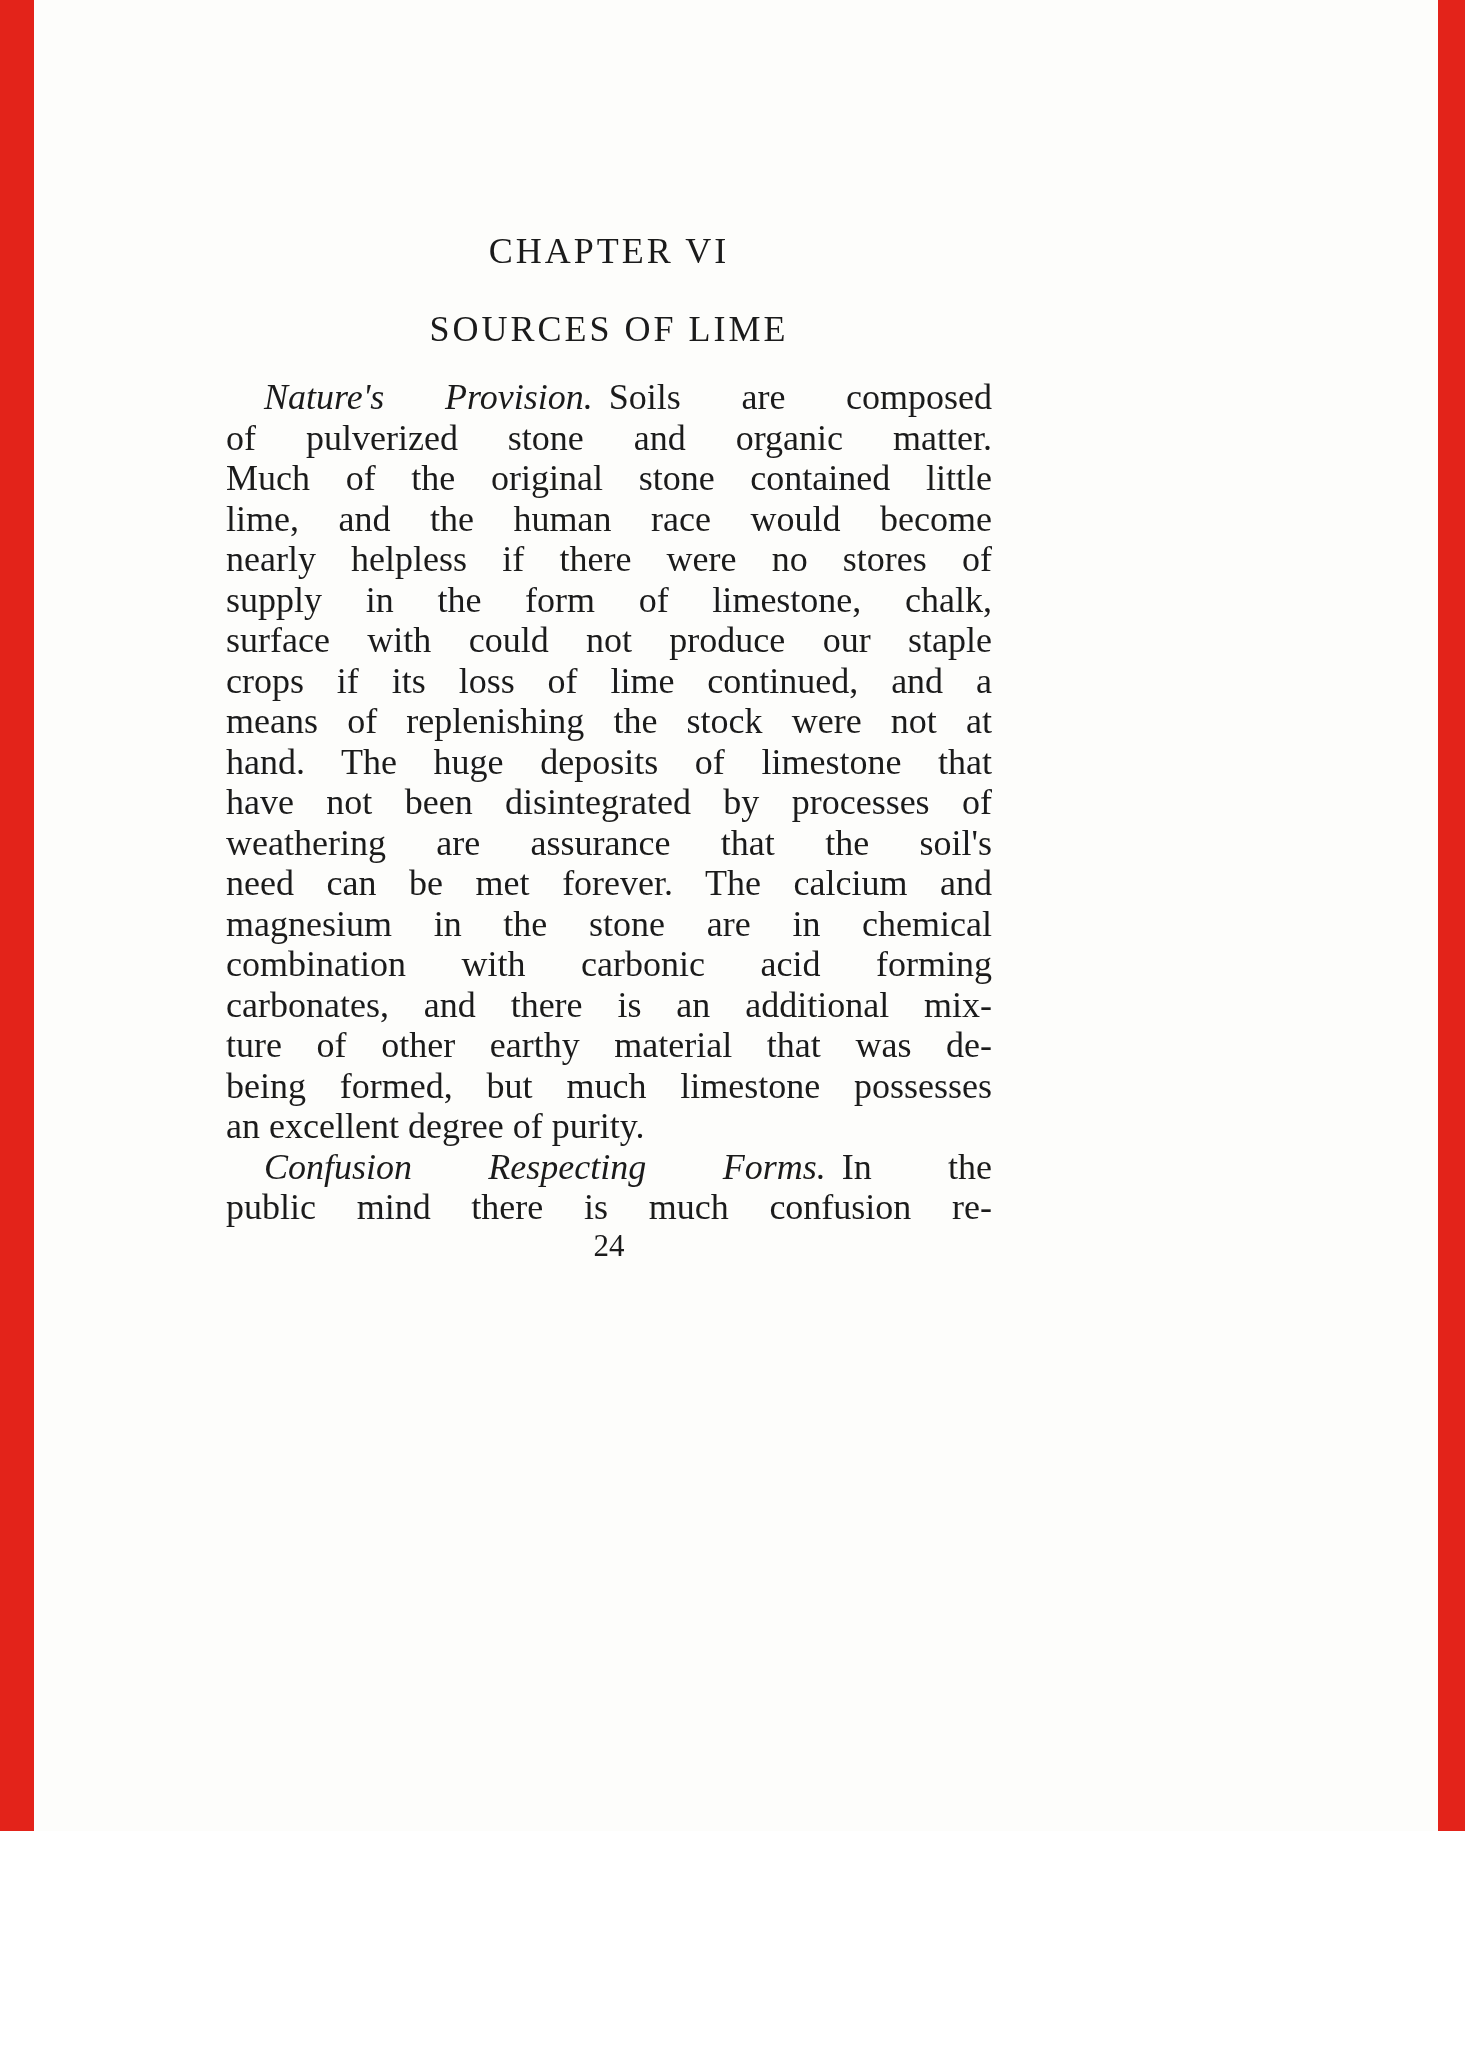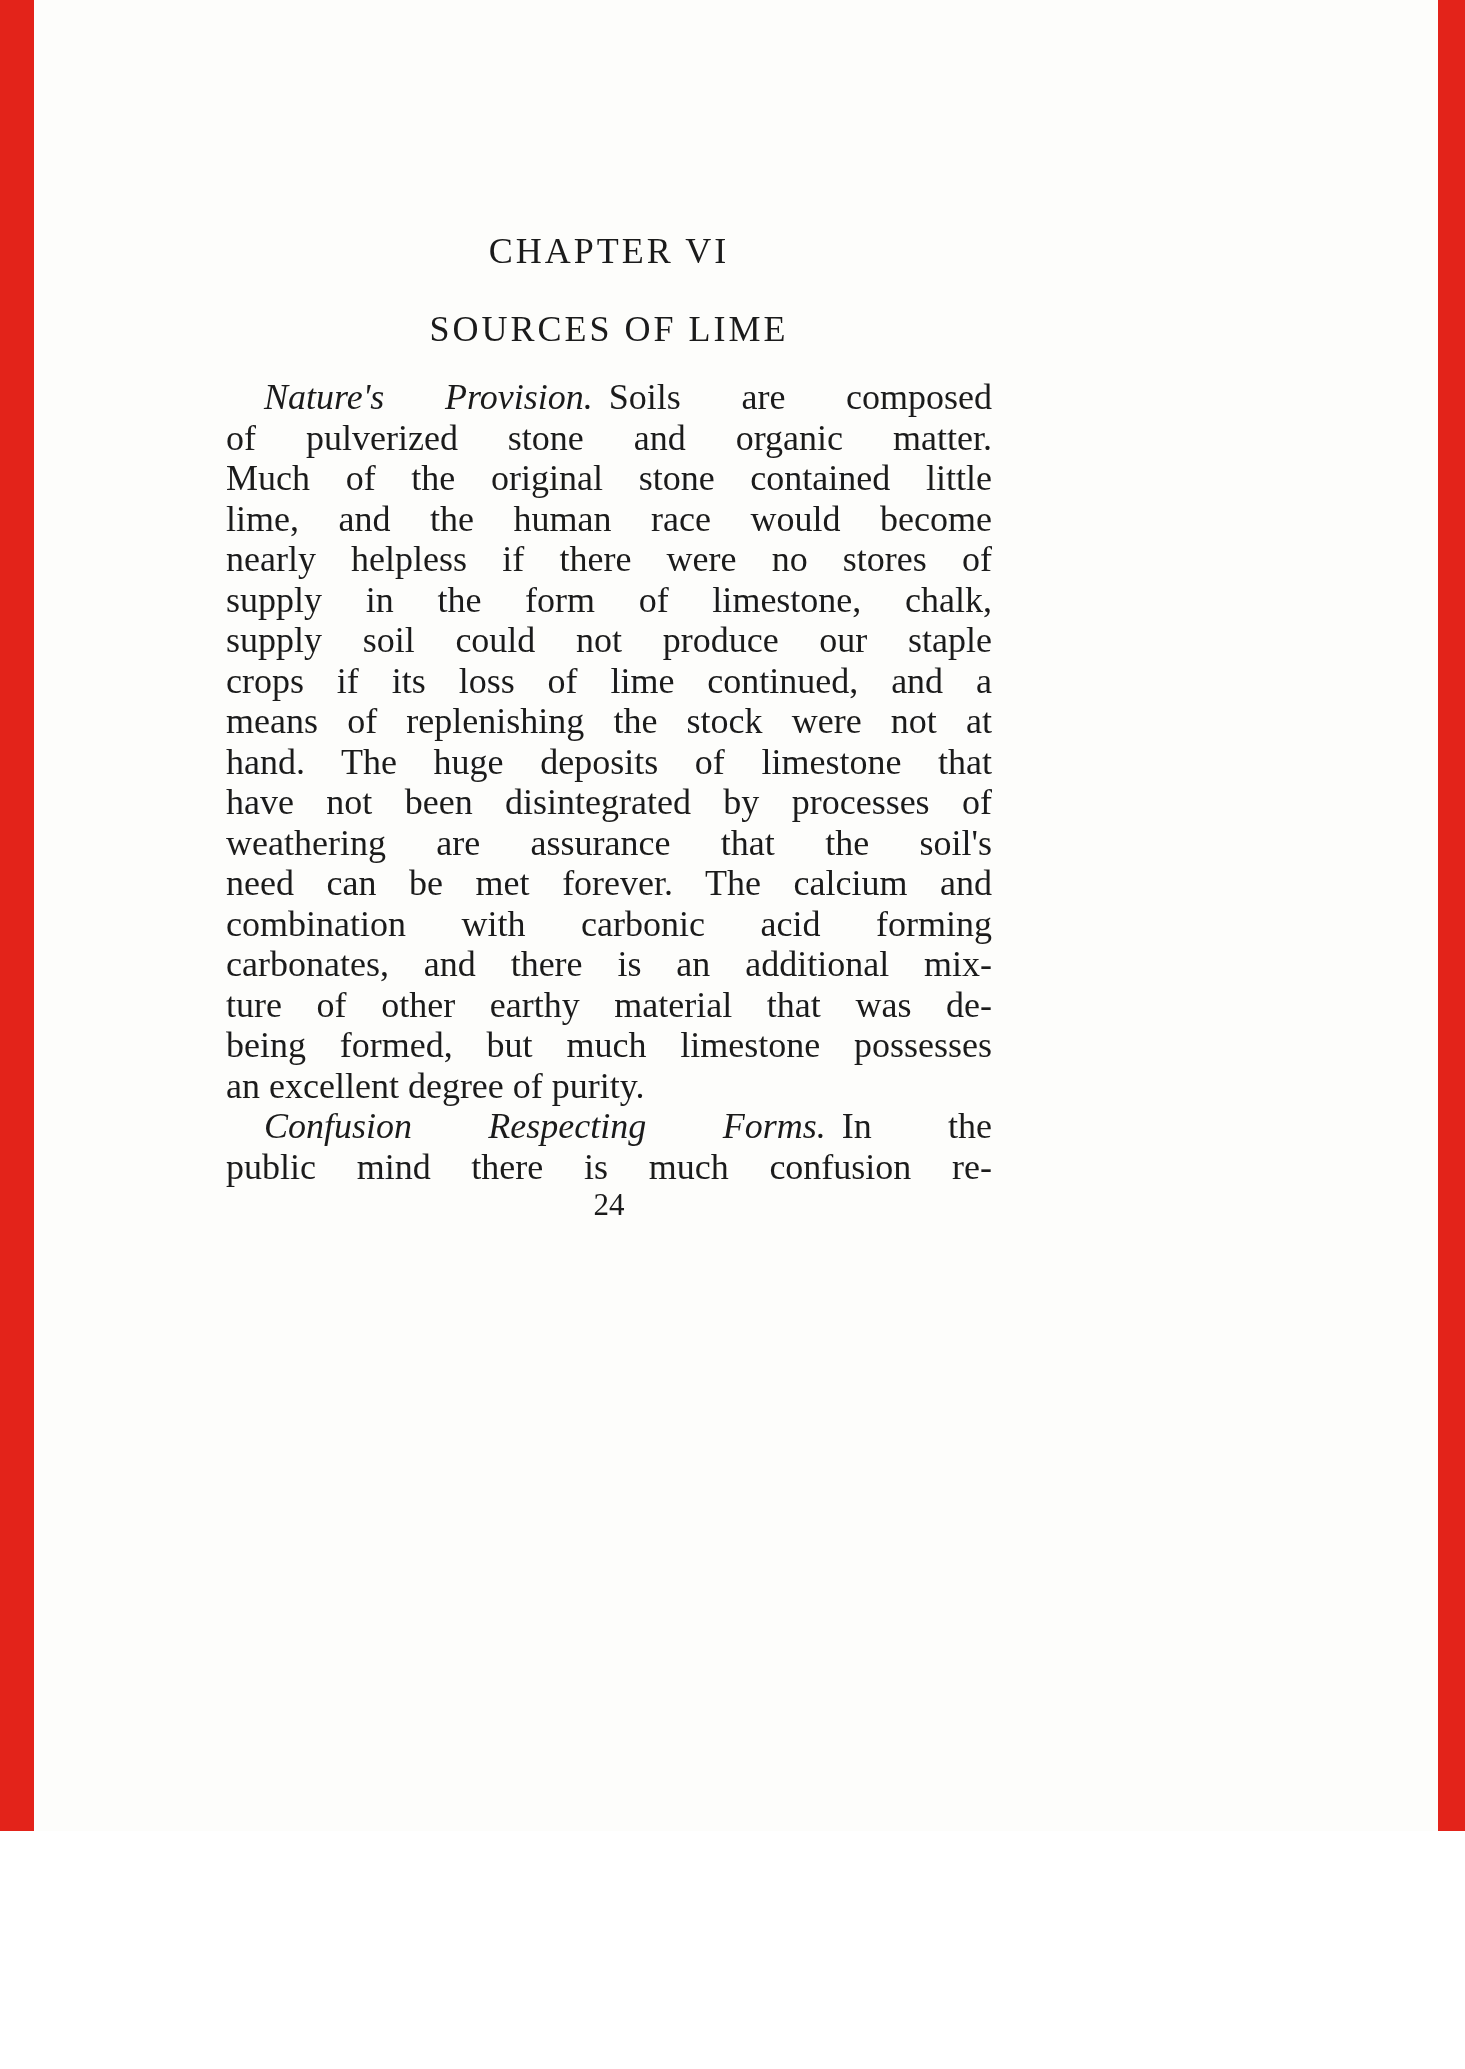--- a/index.html
+++ b/index.html
@@ -76,27 +76,28 @@
     <h2 class="title">SOURCES OF LIME</h2>
 
     <div id="paragraphs">
         <div class="paragraph">
           <div class="line first-line"><span class="lead-italic">Nature's Provision.</span><span>Soils are composed</span></div>
           <div class="line">of pulverized stone and organic matter.</div>
           <div class="line">Much of the original stone contained little</div>
           <div class="line">lime, and the human race would become</div>
           <div class="line">nearly helpless if there were no stores of</div>
           <div class="line">supply in the form of limestone, chalk,</div>
-          <div class="line">supply soil could not produce our staple</div>
+          <div class="line">surface with could not produce our staple</div>
           <div class="line">crops if its loss of lime continued, and a</div>
           <div class="line">means of replenishing the stock were not at</div>
           <div class="line">hand.  The huge deposits of limestone that</div>
           <div class="line">have not been disintegrated by processes of</div>
           <div class="line">weathering are assurance that the soil's</div>
           <div class="line">need can be met forever.  The calcium and</div>
+          <div class="line">magnesium in the stone are in chemical</div>
           <div class="line">combination with carbonic acid forming</div>
           <div class="line">carbonates, and there is an additional mix-</div>
           <div class="line">ture of other earthy material that was de-</div>
           <div class="line">being formed, but much limestone possesses</div>
           <div class="line no-justify">an excellent degree of purity.</div>
         </div>
         <div class="paragraph">
           <div class="line first-line"><span class="lead-italic">Confusion Respecting Forms.</span><span>In the</span></div>
           <div class="line">public mind there is much confusion re-</div>
         </div>

